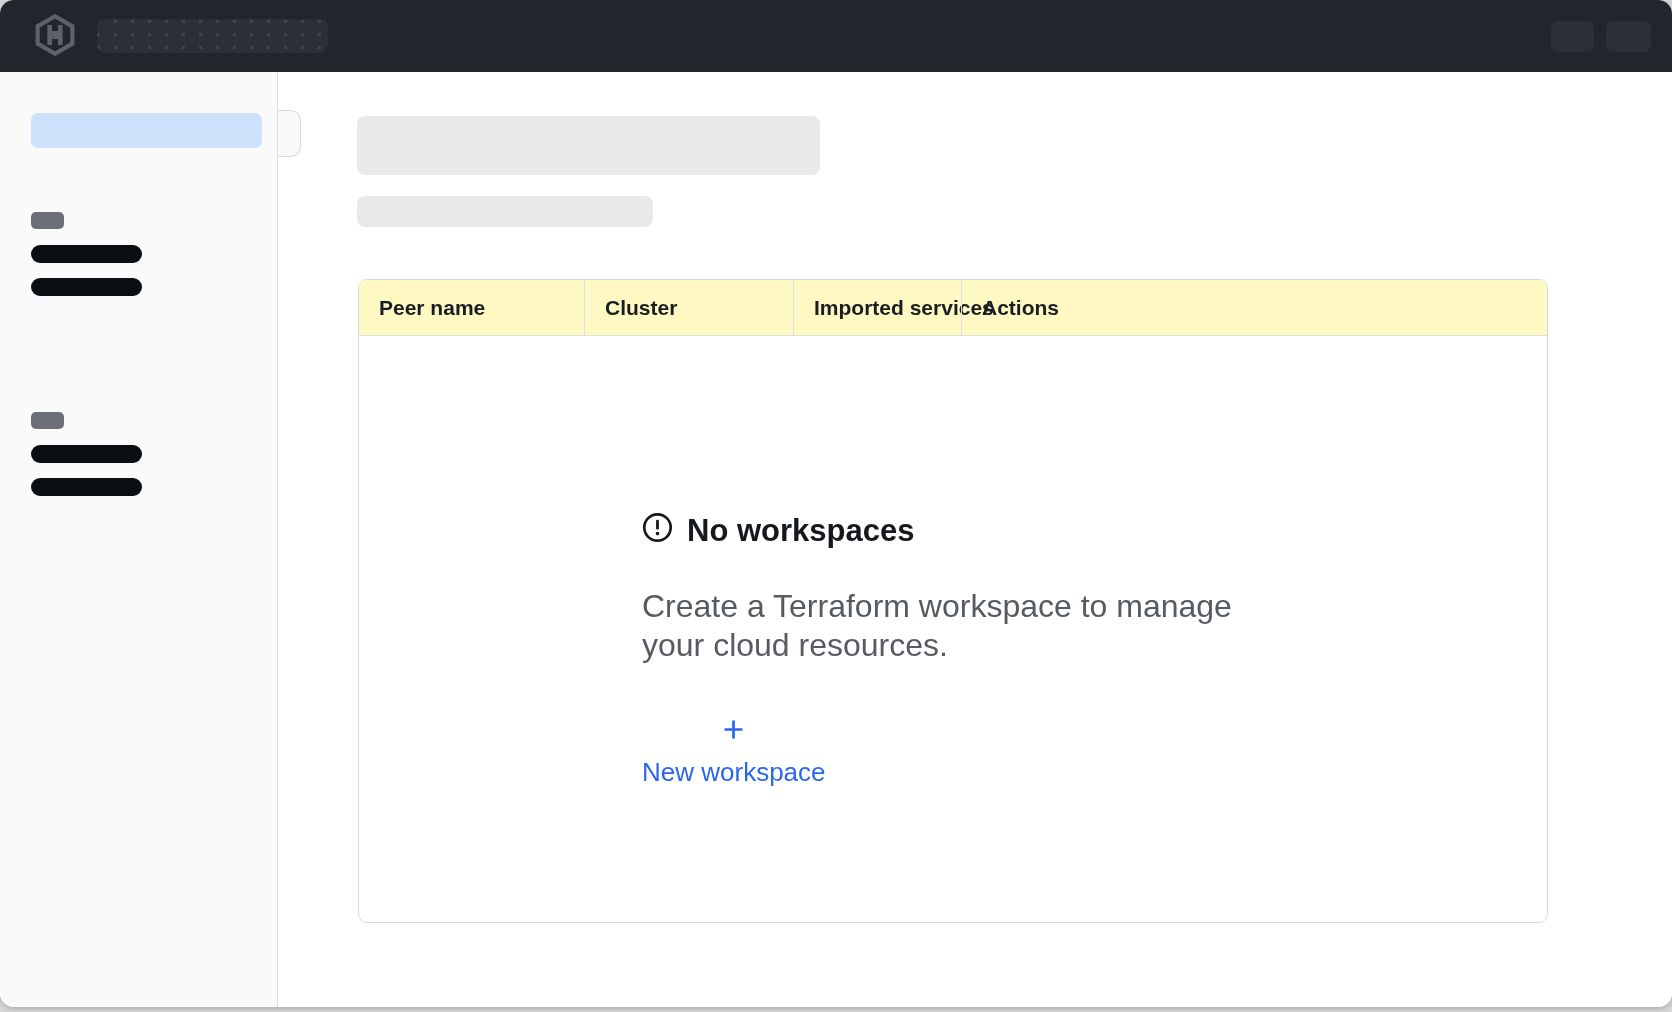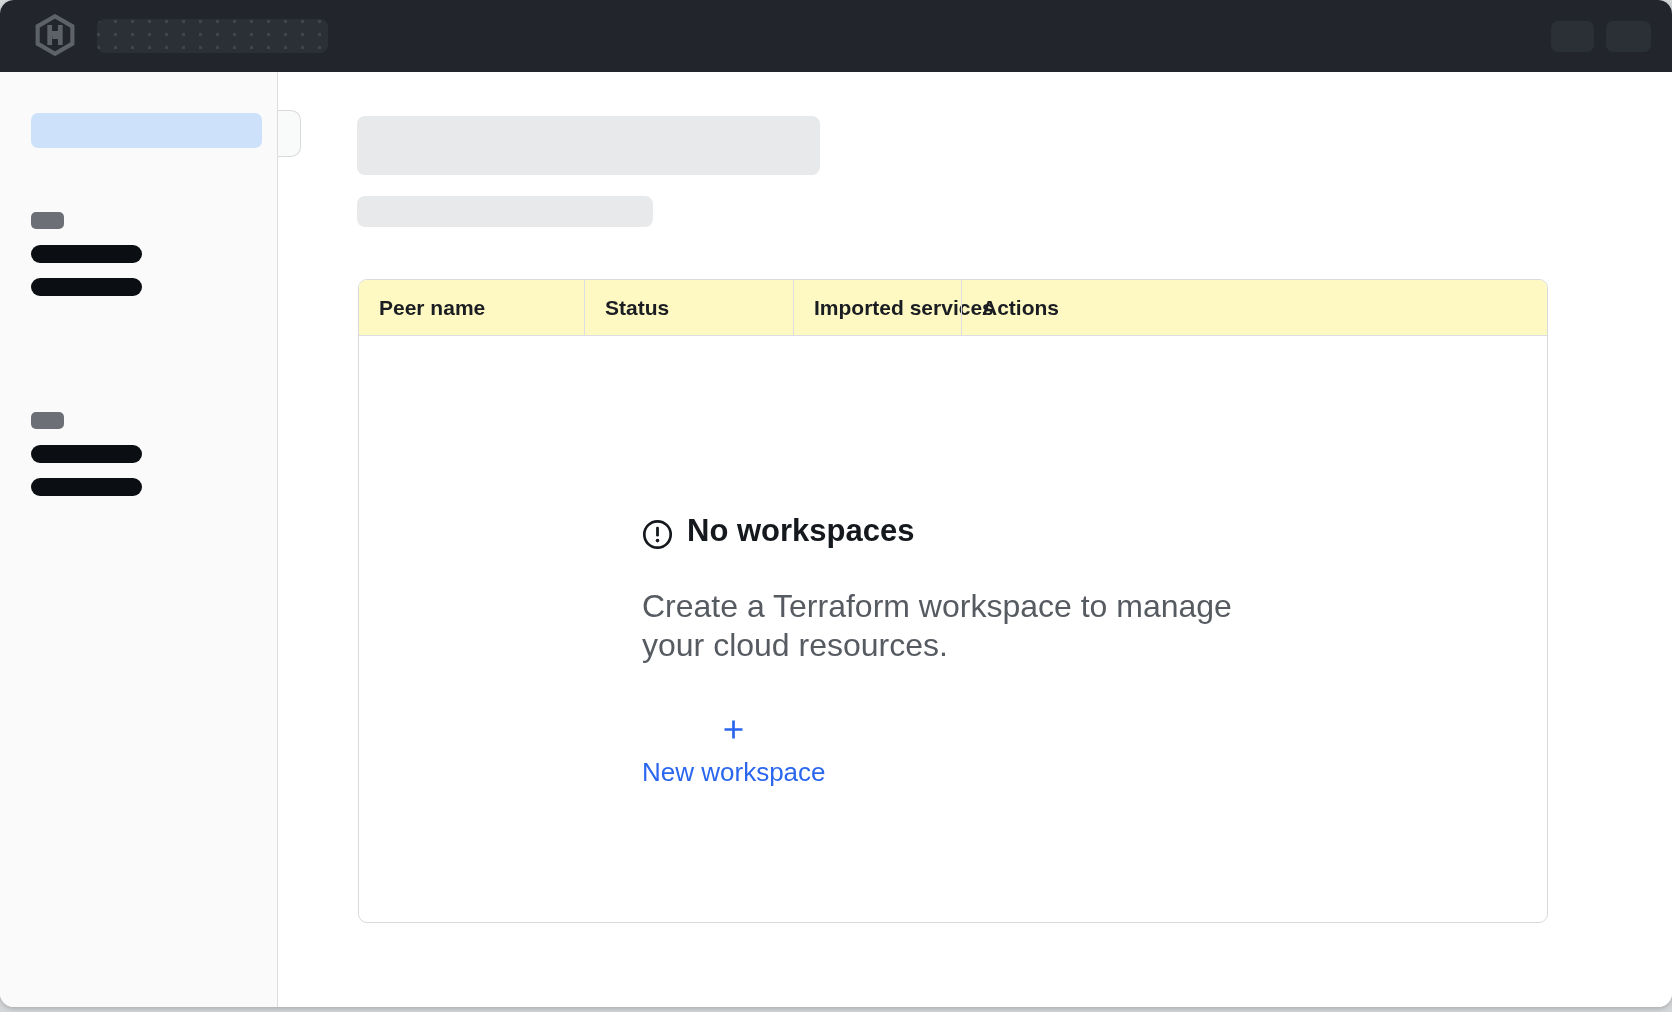--- a/index.html
+++ b/index.html
@@ -108,21 +108,21 @@
   .th-1 { width: 225px; }
   .th-2 { width: 209px; }
   .th-3 { width: 168px; }
   .th-4 { width: 225px; }
   .th-5 { width: 124px; }
 
   
   .empty {
     width: 622px; margin: 0 auto; padding-top: 176px;
   }
-  .empty-head { display: flex; align-items: flex-end; gap: 14px; }
+  .empty-head { display: flex; align-items: flex-start; gap: 14px; }
   .empty-title {
     font-size: 31px; font-weight: 700; color: #15181d; line-height: 38px;
   }
   .empty-desc {
     margin-top: 37px;
     font-size: 32px; color: #565a61; line-height: 39px;
   }
   .empty-action {
     margin-top: 52px;
     display: inline-flex; align-items: center; gap: 15px;
@@ -164,21 +164,21 @@
 
   <div class="side-tab"></div>
 
   <main class="main">
     <div class="ph ph-title"></div>
     <div class="ph ph-sub"></div>
 
     <section class="table">
       <div class="thead">
         <div class="th th-0">Peer name</div>
-        <div class="th th-2">Status</div>
+        <div class="th th-2">Cluster</div>
         <div class="th th-3">Imported services</div>
         <div class="th th-5">Actions</div>
       </div>
 
       <div class="empty">
         <div class="empty-head">
           <span style="display:inline-flex;">
             <svg width="31" height="31" viewBox="0 0 31 31" fill="none">
               <circle cx="15.5" cy="15.5" r="13.2" stroke="#15181d" stroke-width="2.7"></circle>
               <rect x="14.1" y="7.8" width="2.8" height="9.6" rx="1.2" fill="#15181d"></rect>

